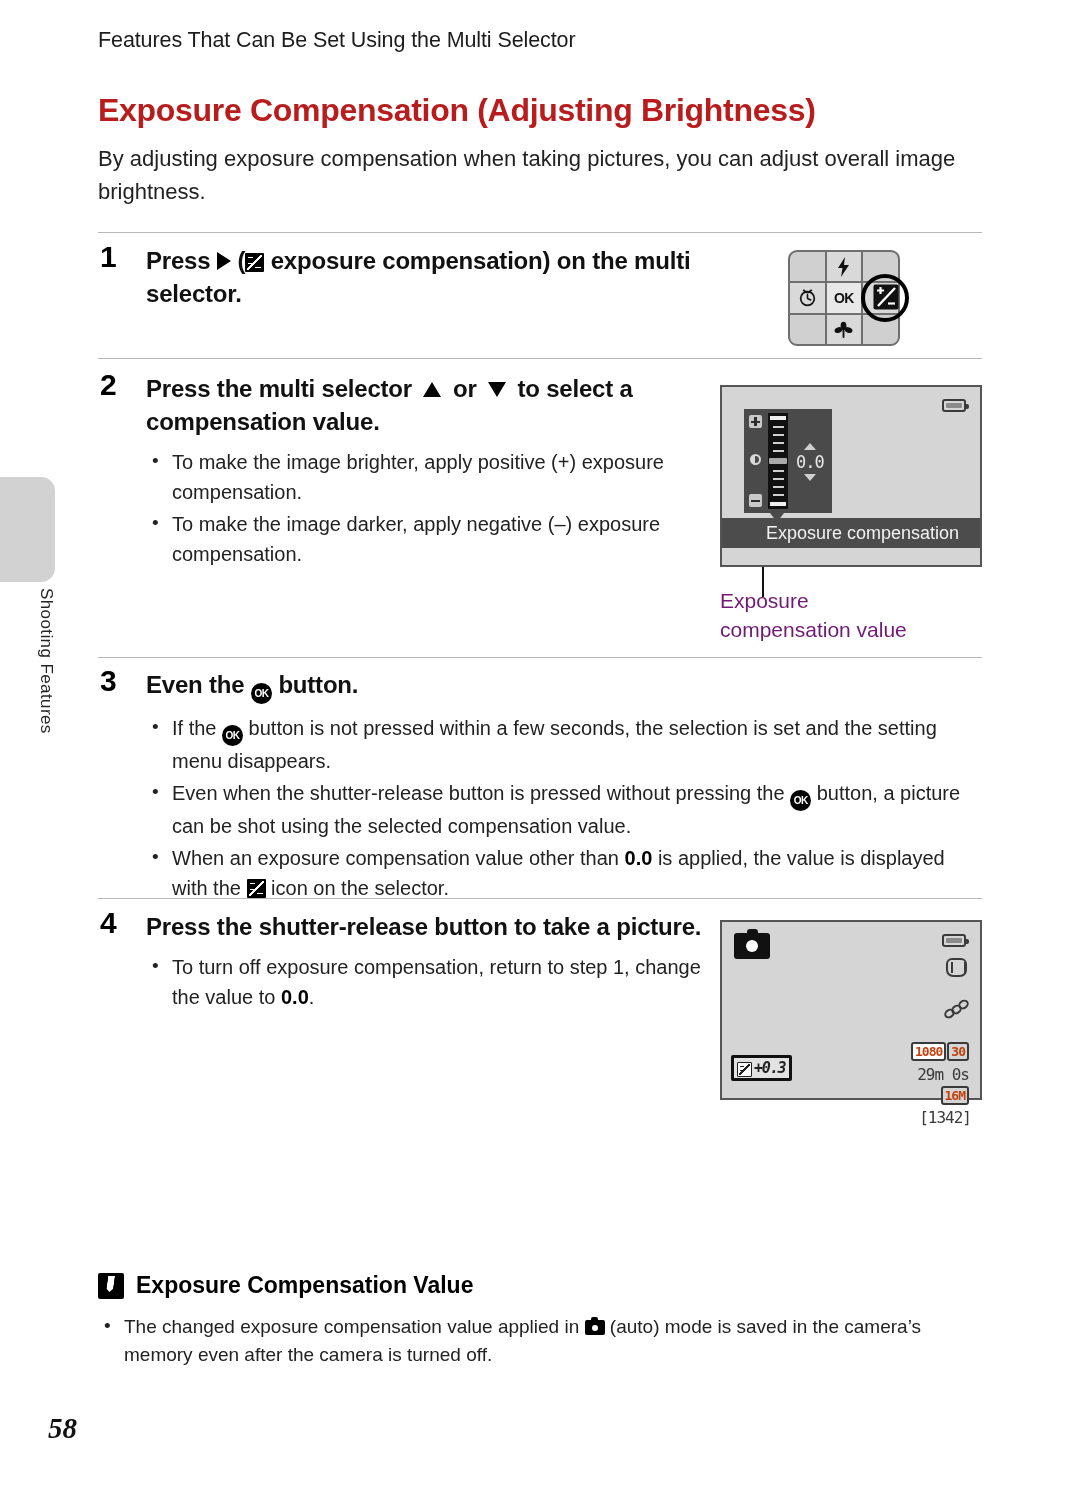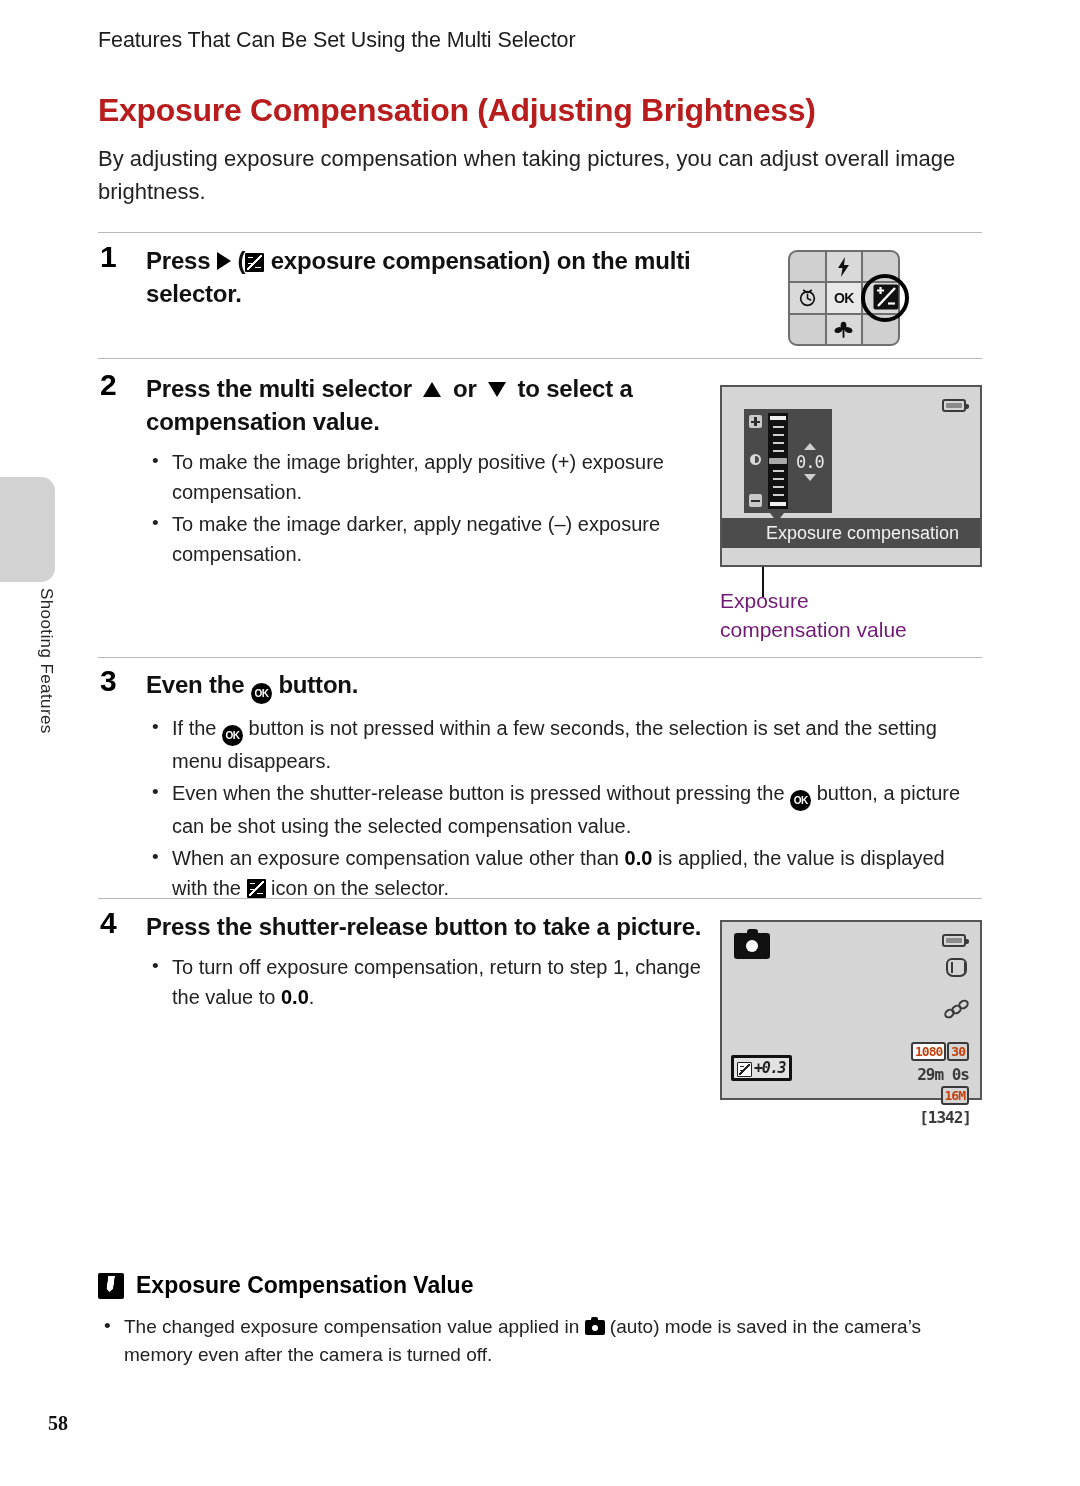--- a/index.html
+++ b/index.html
@@ -306,21 +306,21 @@
     position: absolute; width: 2px; background: #111;
   }
   .mon-caption {
     position: absolute; font-size: 21px; line-height: 29px; color: #701a75;
   }
 
   
   .ind { position: absolute; color: #3a3a3a; }
   .ind-mono {
     font-family: "DejaVu Sans Mono", monospace;
-    font-weight: bold; letter-spacing: -1px;
+    font-weight: normal; letter-spacing: -1px;
   }
   .chip {
     display: inline-flex; align-items: center;
     border: 2px solid #3a3a3a; border-radius: 3px;
     background: #d5d5d5; padding: 0 2px;
     font-family: "DejaVu Sans Mono", monospace;
     font-weight: bold; font-size: 13px; letter-spacing: -1px; color: #c2410c;
   }
   .chip.dark { background: #fff; }
   .vr-icon {
@@ -346,21 +346,21 @@
   .note { position: absolute; left: 0; width: 884px; }
   .note-head {
     display: flex; align-items: center; gap: 12px;
     font-size: 23px; font-weight: bold; color: #000;
   }
   .note ul.bullets li { font-size: 19px; line-height: 28px; }
 
   
   .folio {
     position: absolute; left: 48px; top: 1412px;
-    font-size: 20px; color: #111;
+    font-size: 29px; font-style: italic; color: #111;
     font-family: "Liberation Serif", serif; font-weight: bold;
   }
 </style>
 </head>
 <body>
 
 <div class="side-tab"></div>
 <div class="side-label">Shooting Features</div>
 
 <div class="page">

